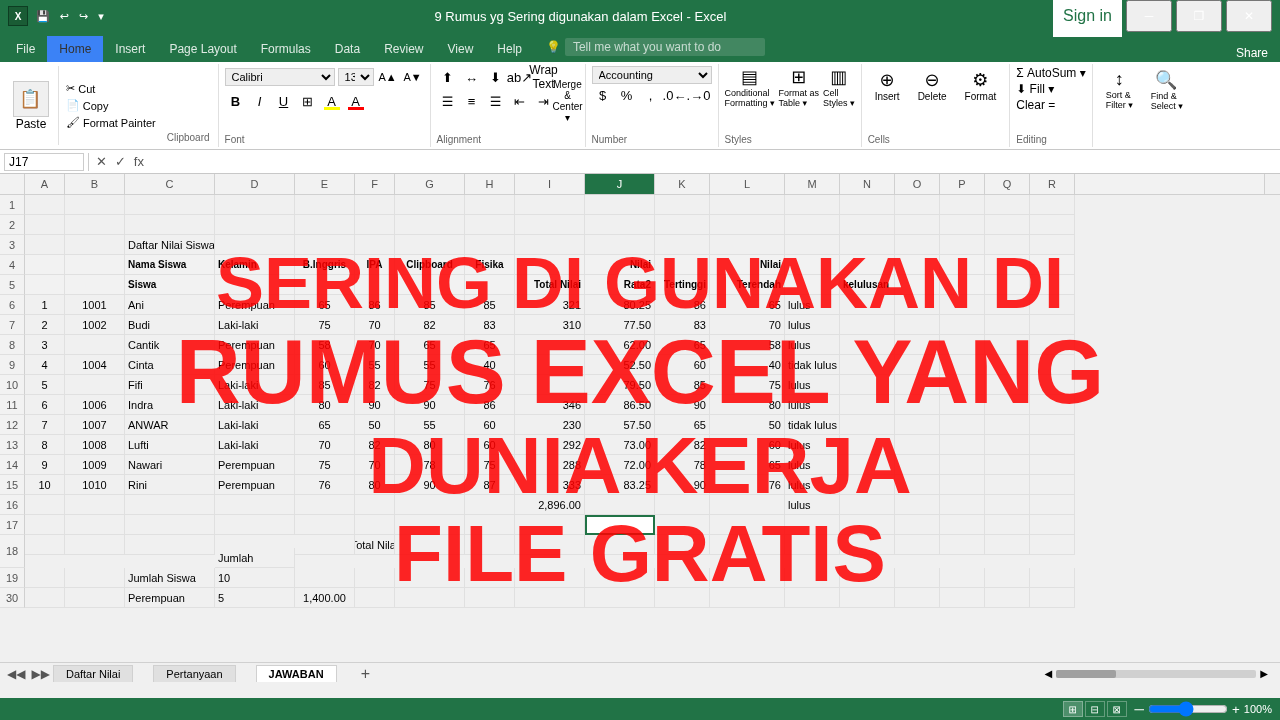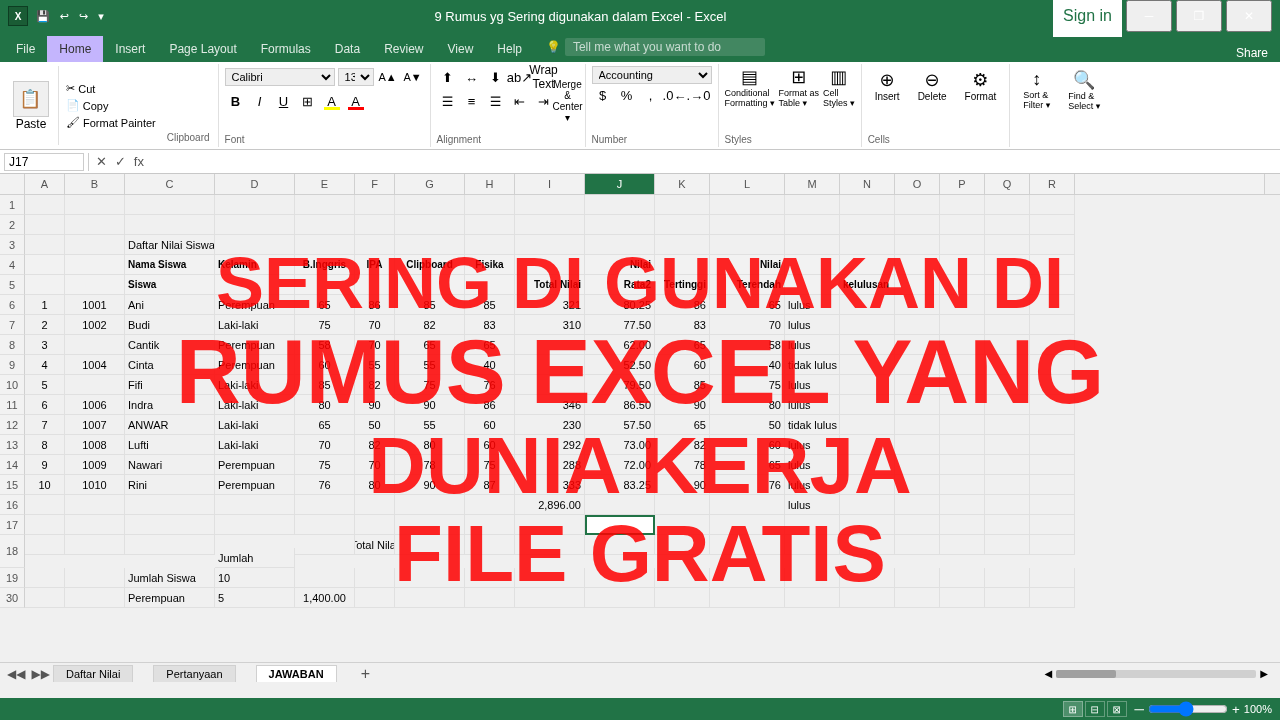--- a/index.html
+++ b/index.html
@@ -21,21 +21,21 @@
     .window-btn { width: 46px; height: 32px; display: flex; align-items: center; justify-content: center; color: white; cursor: pointer; font-size: 12px; }
     .title-icon { width: 20px; height: 20px; background: #1a5c35; border: 1px solid #0d3d22; display: flex; align-items: center; justify-content: center; color: white; font-size: 10px; font-weight: bold; }
     .quick-access { display: flex; align-items: center; gap: 2px; }
     .qa-btn { color: white; background: none; border: none; cursor: pointer; padding: 2px 4px; font-size: 11px; }
     .sign-in-btn { background: white; color: #217346; border: none; padding: 12px 10px; font-size: 16px; cursor: pointer; }
 
     
     .ribbon { background: #217346; }
     .ribbon-tabs { display: flex; align-items: flex-end; padding: 0 4px; background: #217346; }
     .ribbon-tab { padding: 6px 12px; color: rgba(255,255,255,0.85); cursor: pointer; font-size: 12px; background: none; border: none; }
-    .ribbon-tab.active { background: #c4b5fd; color: #333; }
+    .ribbon-tab.active { background: #3b82f6; color: #333; }
     .tell-me { display: flex; align-items: center; gap: 4px; color: rgba(255,255,255,0.8); font-size: 12px; padding: 6px 12px; flex: 1; }
     .tell-me input { background: rgba(255,255,255,0.15); border: none; color: white; padding: 2px 8px; font-size: 12px; width: 200px; border-radius: 2px; }
     .tell-me input::placeholder { color: rgba(255,255,255,0.7); }
 
     
     .ribbon-content {
       background: white;
       border-bottom: 1px solid #c8c8c8;
       display: flex;
       align-items: stretch;
@@ -336,20 +336,34 @@
         <span class="cell-btn-label">Delete</span>
       </div>
       <div class="cell-btn">
         <span class="cell-btn-icon">⚙</span>
         <span class="cell-btn-label">Format</span>
       </div>
     </div>
     <div style="font-size:10px;color:#666;margin-top:auto;">Cells</div>
   </div>
 
+  <div style="padding:2px 6px;border-right:1px solid #e0e0e0;display:flex;flex-direction:column;justify-content:space-between;">
+    <div style="display:flex;flex-direction:column;gap:2px;">
+      <div style="display:flex;align-items:center;gap:2px;cursor:pointer;">
+        <span>Σ AutoSum ▾</span>
+      </div>
+      <div style="display:flex;align-items:center;gap:2px;cursor:pointer;">
+        <span>⬇ Fill ▾</span>
+      </div>
+      <div style="display:flex;align-items:center;gap:2px;cursor:pointer;">
+        <span>Clear =</span>
+      </div>
+    </div>
+    <div style="font-size:10px;color:#666;margin-top:auto;">Editing</div>
+  </div>
 
   <div style="padding:2px 6px;display:flex;flex-direction:column;justify-content:space-between;">
     <div style="display:flex;gap:4px;">
       <div class="cell-btn">
         <span style="font-size:18px;">↕</span>
         <span style="font-size:9px;">Sort &amp;<br>Filter ▾</span>
       </div>
       <div class="cell-btn">
         <span style="font-size:18px;">🔍</span>
         <span style="font-size:9px;">Find &amp;<br>Select ▾</span>

